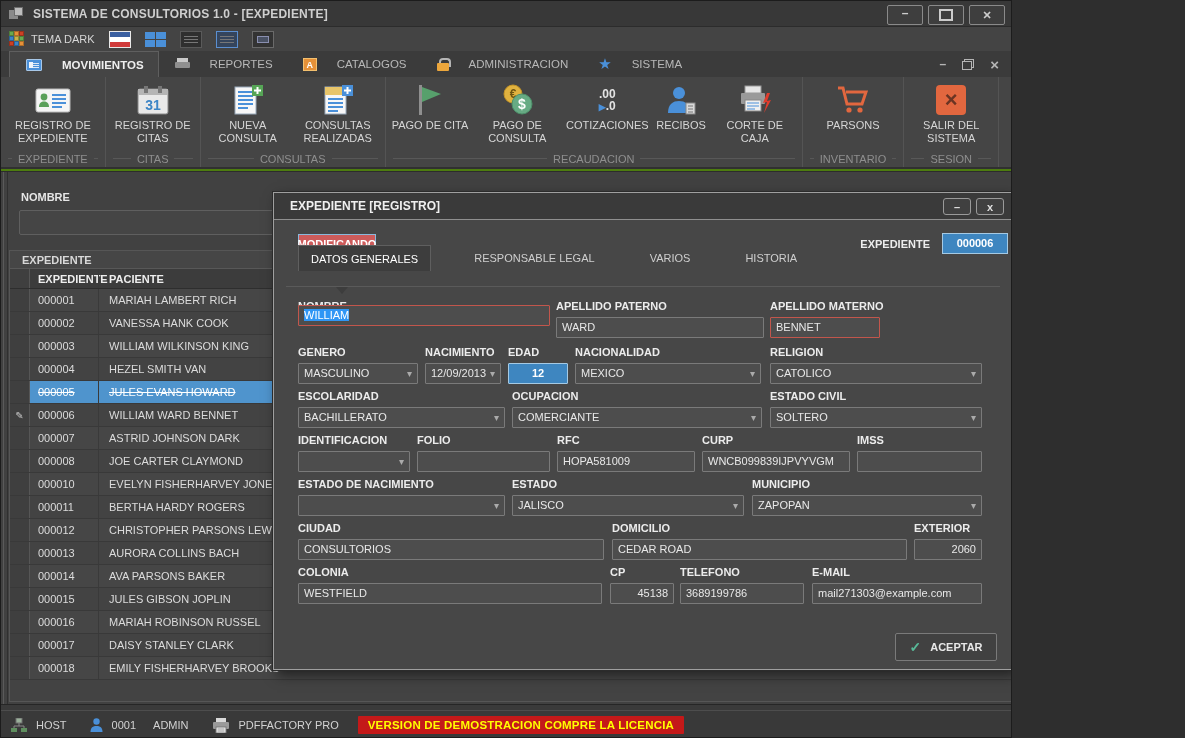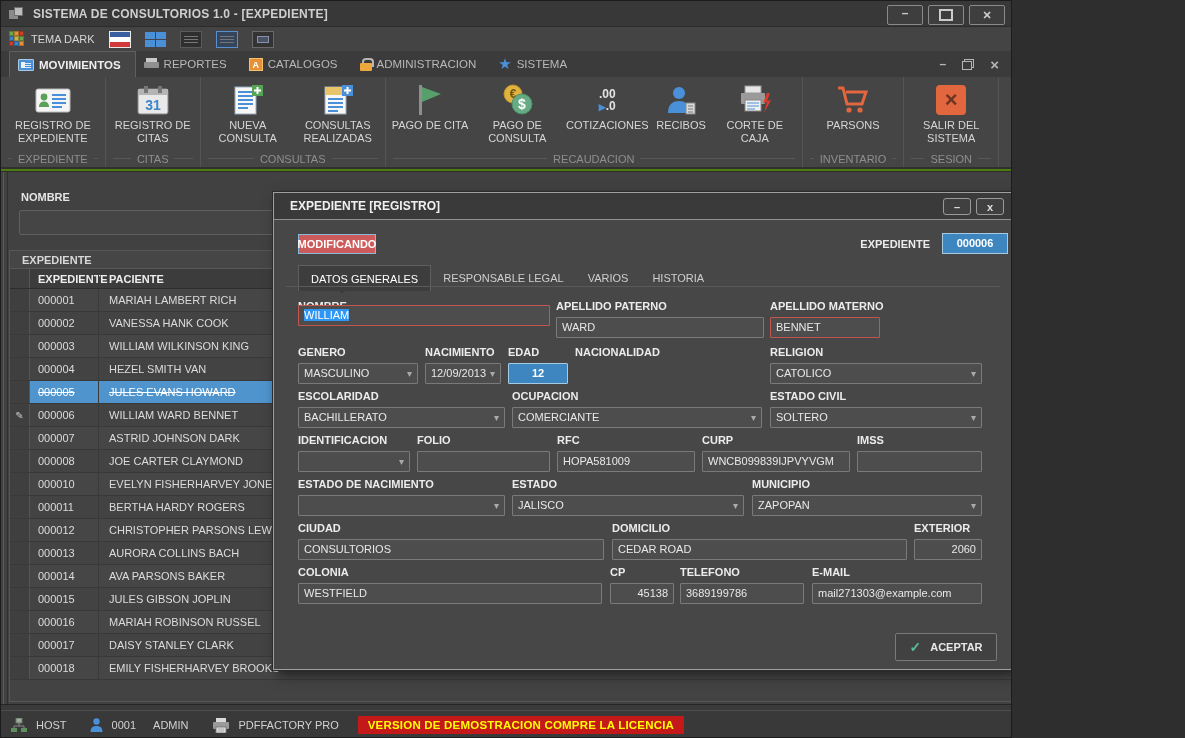--- a/index.html
+++ b/index.html
@@ -31,21 +31,21 @@
   .winlogo { display:grid; grid-template-columns:10px 10px; grid-template-rows:7px 7px; gap:1px; width:21px; height:15px; }
   .winlogo i { background:#4a90d9; }
   .rows-ic { background:#2f2f2f; border:1px solid #5a5a5a; }
   .rows-ic::after { content:""; position:absolute; left:3px; right:3px; top:4px; height:8px; background:repeating-linear-gradient(#777 0 1px, transparent 1px 3px); }
   .rows-blue { border:1px solid #5b8fd0; background:#35455c; }
   .frame-ic { border:1px solid #6a6a6a; background:#333; }
   .frame-ic::after { content:""; position:absolute; left:4px; top:4px; right:4px; bottom:4px; border:1px solid #8a8fb0; background:#4a5264; }
 
   
   .tabrow { position:absolute; left:0; top:50px; width:100%; height:26px; background:#3b3b3b; display:flex; align-items:flex-end; padding-left:8px; }
-  .rtab { display:flex; align-items:center; gap:5px; height:26px; padding:0 14px 0 8px; font-size:11.5px; color:#b8b8b8; }
+  .rtab { display:flex; align-items:center; gap:20px; height:26px; padding:0 14px 0 16px; font-size:11.5px; color:#b8b8b8; }
   .rtab.active { background:#454545; border:1px solid #5f5f5f; border-bottom:none; color:#efefef; font-weight:bold; }
   .mdi-controls { position:absolute; right:12px; top:56px; display:flex; gap:16px; align-items:center; }
   .mdi-b { color:#b5b5b5; font-size:12px; font-weight:bold; height:14px; display:flex; align-items:center; }
   .mdi-min::after { content:"–"; }
   .mdi-restore { position:relative; width:12px; height:11px; }
   .mdi-restore::before { content:""; position:absolute; right:0; top:0; width:8px; height:7px; border:1.5px solid #b5b5b5; }
   .mdi-restore::after { content:""; position:absolute; left:0; bottom:0; width:8px; height:7px; border:1.5px solid #b5b5b5; background:#3b3b3b; }
   .mdi-close::after { content:"×"; font-size:15px; }
 
   
@@ -110,21 +110,21 @@
   .sb-thumb { position:absolute; left:2px; top:18px; width:11px; height:46px; background:#6f6f6f; border-radius:6px; }
 
   
   .dialog { position:absolute; left:272px; top:20px; width:740px; height:478px; background:#474747; border:1px solid #9f9f9f; box-shadow:0 0 0 1px #2b2b2b, 4px 5px 12px rgba(0,0,0,.55); }
   .dlg-title { height:27px; background:#3a3a3a; border-bottom:1px solid #8f8f8f; display:flex; align-items:center; padding-left:16px; font-size:12px; font-weight:bold; color:#f0f0f0; }
   .dlg-btn { width:28px; height:17px; border:1px solid #9a9a9a; border-radius:3px; background:#404040; color:#e0e0e0; display:flex; align-items:center; justify-content:center; font-size:11px; font-weight:bold; margin-left:5px; }
   .dlg-btns { position:absolute; right:8px; top:5px; display:flex; }
   .badge { position:absolute; left:24px; top:41px; width:78px; height:20px; background:#cd5b5b; border:1px solid #8ab9dc; color:#ffffff; font-size:11px; font-weight:bold; display:flex; align-items:center; justify-content:center; }
   .exp-label { position:absolute; right:82px; top:45px; font-size:11px; font-weight:bold; color:#ececec; }
   .exp-value { position:absolute; left:668px; top:40px; width:66px; height:21px; background:#3e86c0; border:1px solid #a5cae4; color:#fff; font-weight:bold; font-size:11px; text-align:center; line-height:19px; }
-  .dtabs { position:absolute; left:24px; top:72px; display:flex; align-items:flex-start; height:26px; }
+  .dtabs { position:absolute; left:24px; top:52px; display:flex; align-items:flex-start; height:26px;gap:31px; }
   .dtab { font-size:11px; color:#cfcfcf; padding:0 12px; height:26px; display:flex; align-items:center; }
   .dtab.active { background:#3d3d3d; border:1px solid #5f5f5f; border-bottom:none; color:#ffffff; }
   .tabline { position:absolute; left:12px; right:12px; top:93px; height:1px; background:#5a5a5a; }
   .notch { position:absolute; left:62px; top:94px; width:0; height:0; border-left:6px solid transparent; border-right:6px solid transparent; border-top:7px solid #3d3d3d; }
   .flabel { position:absolute; font-size:11px; font-weight:bold; color:#ececec; white-space:nowrap; }
   .ffield { position:absolute; height:21px; background:#4d4d4d; border:1px solid #7a7a7a; border-radius:1px; color:#e8e8e8; font-size:11px; line-height:19px; padding:0 5px; white-space:nowrap; overflow:hidden; }
   .dd::after { content:"▾"; position:absolute; right:5px; top:0; line-height:19px; color:#aaaaaa; font-size:10px; }
   .red { border-color:#c2564c; }
   .hl { background:#2f96f5; color:#ffffff; }
   .num { text-align:right; }
@@ -610,20 +610,21 @@
       <div class="ffield red" style="left:496px;top:124px;width:110px">BENNET</div>
 
       <div class="flabel" style="left:24px;top:153px">GENERO</div>
       <div class="flabel" style="left:151px;top:153px">NACIMIENTO</div>
       <div class="flabel" style="left:234px;top:153px">EDAD</div>
       <div class="flabel" style="left:301px;top:153px">NACIONALIDAD</div>
       <div class="flabel" style="left:496px;top:153px">RELIGION</div>
       <div class="ffield dd" style="left:24px;top:170px;width:120px">MASCULINO</div>
       <div class="ffield dd" style="left:151px;top:170px;width:76px">12/09/2013</div>
       <div class="ffield bluebox" style="left:234px;top:170px;width:60px">12</div>
+      <div class="ffield dd" style="left:301px;top:170px;width:186px">MEXICO</div>
       <div class="ffield dd" style="left:496px;top:170px;width:212px">CATOLICO</div>
 
       <div class="flabel" style="left:24px;top:197px">ESCOLARIDAD</div>
       <div class="flabel" style="left:238px;top:197px">OCUPACION</div>
       <div class="flabel" style="left:496px;top:197px">ESTADO CIVIL</div>
       <div class="ffield dd" style="left:24px;top:214px;width:207px">BACHILLERATO</div>
       <div class="ffield dd" style="left:238px;top:214px;width:250px">COMERCIANTE</div>
       <div class="ffield dd" style="left:496px;top:214px;width:212px">SOLTERO</div>
 
       <div class="flabel" style="left:24px;top:241px">IDENTIFICACION</div>

